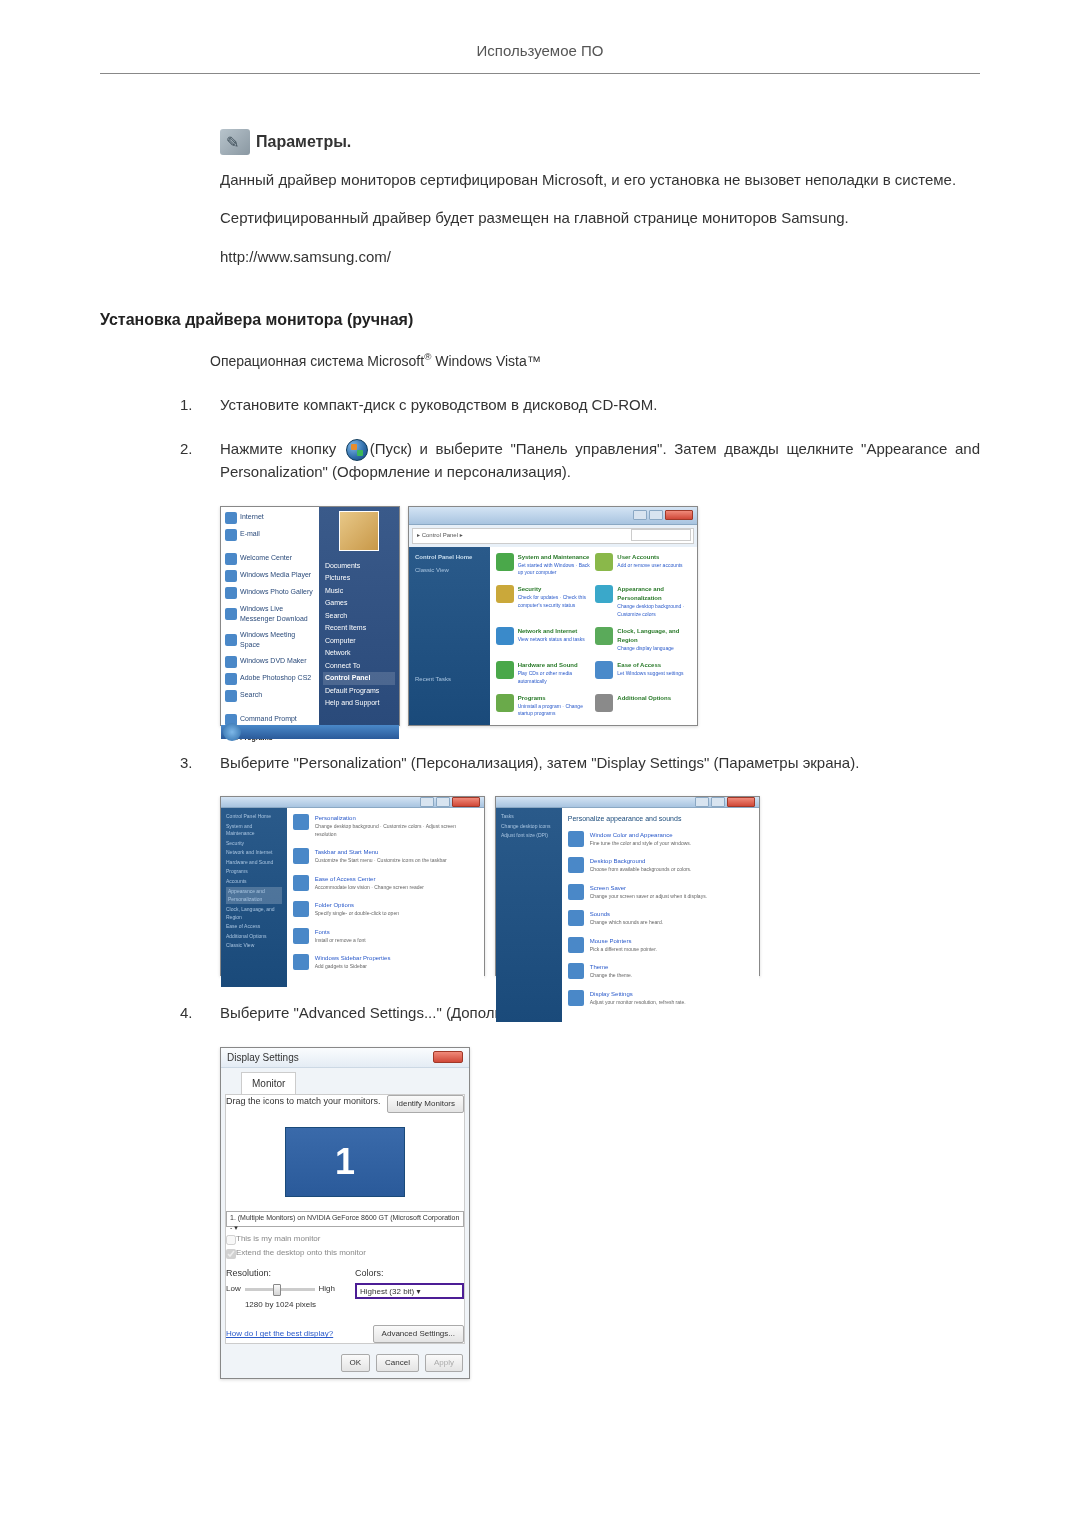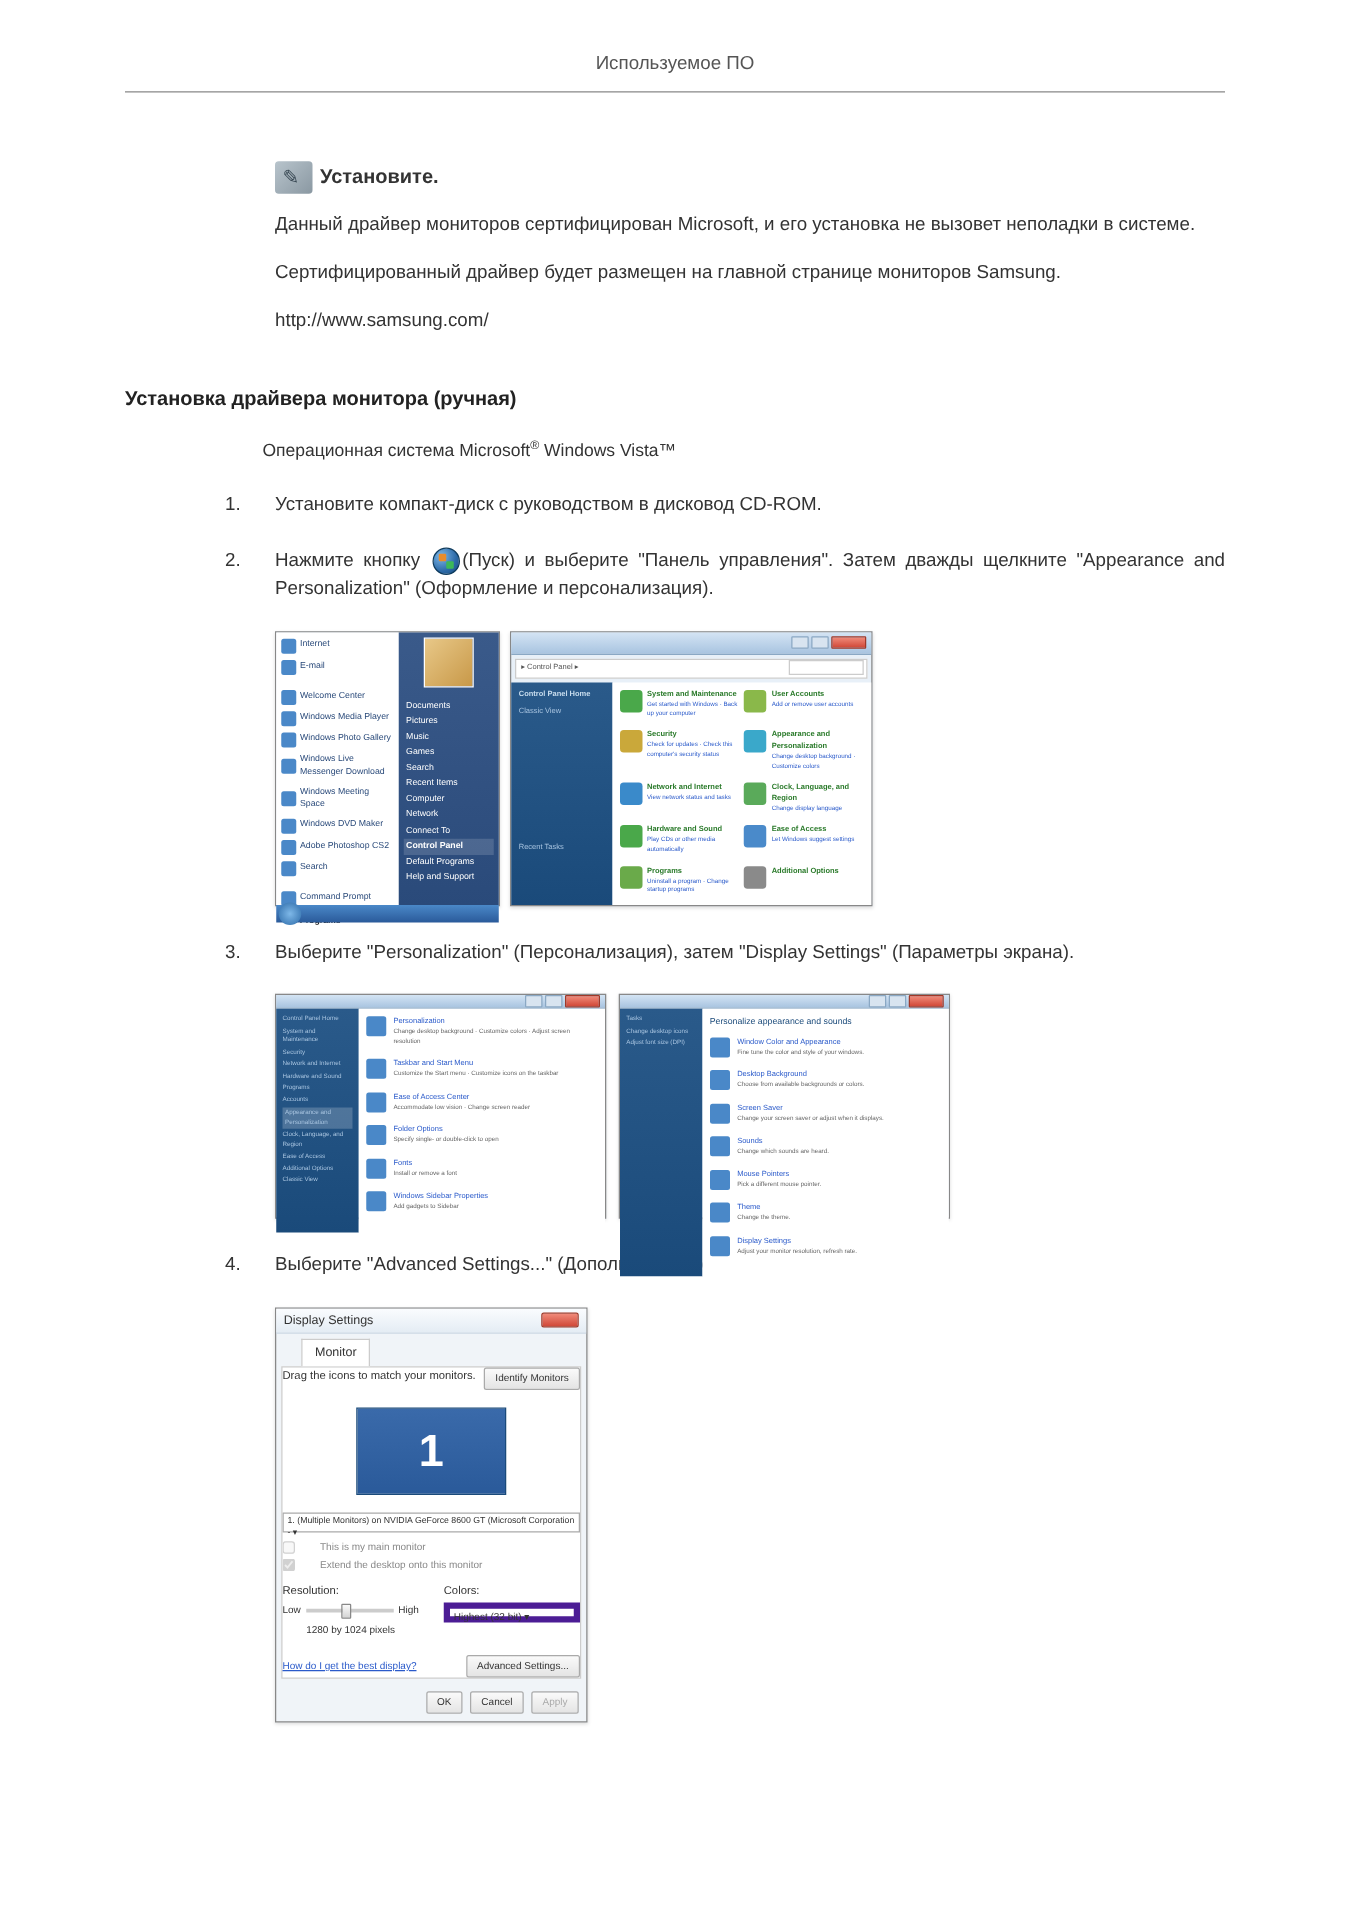--- a/index.html
+++ b/index.html
@@ -448,22 +448,22 @@
       font-size: 7px;
       padding: 1px 3px;
       background: #fff;
       margin-bottom: 6px;
     }
     .disp-check {
       font-size: 8px;
       color: #888;
       margin-bottom: 2px;
       display: flex;
-      align-items: center;
-      gap: 20px;
+      align-items: flex-end;
+      gap: 0;
     }
     .disp-check input { width: 10px; height: 10px; }
     .disp-row {
       display: flex;
       justify-content: space-between;
       margin-top: 8px;
       gap: 20px;
     }
     .disp-col {
       flex: 1;
@@ -496,21 +496,21 @@
       border-radius: 1px;
     }
     .res-text {
       text-align: center;
       font-size: 8px;
       margin-top: 4px;
     }
     .colors-select {
       width: 100%;
       height: 16px;
-      border: 5px solid #4c1d95;
+      border: 2px solid #4c1d95;
       font-size: 8px;
       padding: 1px 3px;
       background: #fff;
     }
     .disp-footer {
       display: flex;
       justify-content: space-between;
       align-items: center;
       margin-top: 14px;
     }
@@ -528,21 +528,21 @@
     sup { font-size: 0.7em; }
   </style>
 </head>
 <body>
 
 <div class="page-header">Используемое ПО</div>
 
 <div class="note-block">
   <div class="note-title-row">
     <span class="note-icon"></span>
-    <span class="note-title">Установите.</span>
+    <span class="note-title">Параметры.</span>
   </div>
   <p class="note-paragraph">Данный драйвер мониторов сертифицирован Microsoft, и его установка не вызовет неполадки в системе.</p>
   <p class="note-paragraph">Сертифицированный драйвер будет размещен на главной странице мониторов Samsung.</p>
   <p class="note-link">http://www.samsung.com/</p>
 </div>
 
 <h2 class="section-title">Установка драйвера монитора (ручная)</h2>
 
 <p class="os-line">
   <span>Операционная система Microsoft</span><sup>®</sup><span> Windows Vista™</span>

